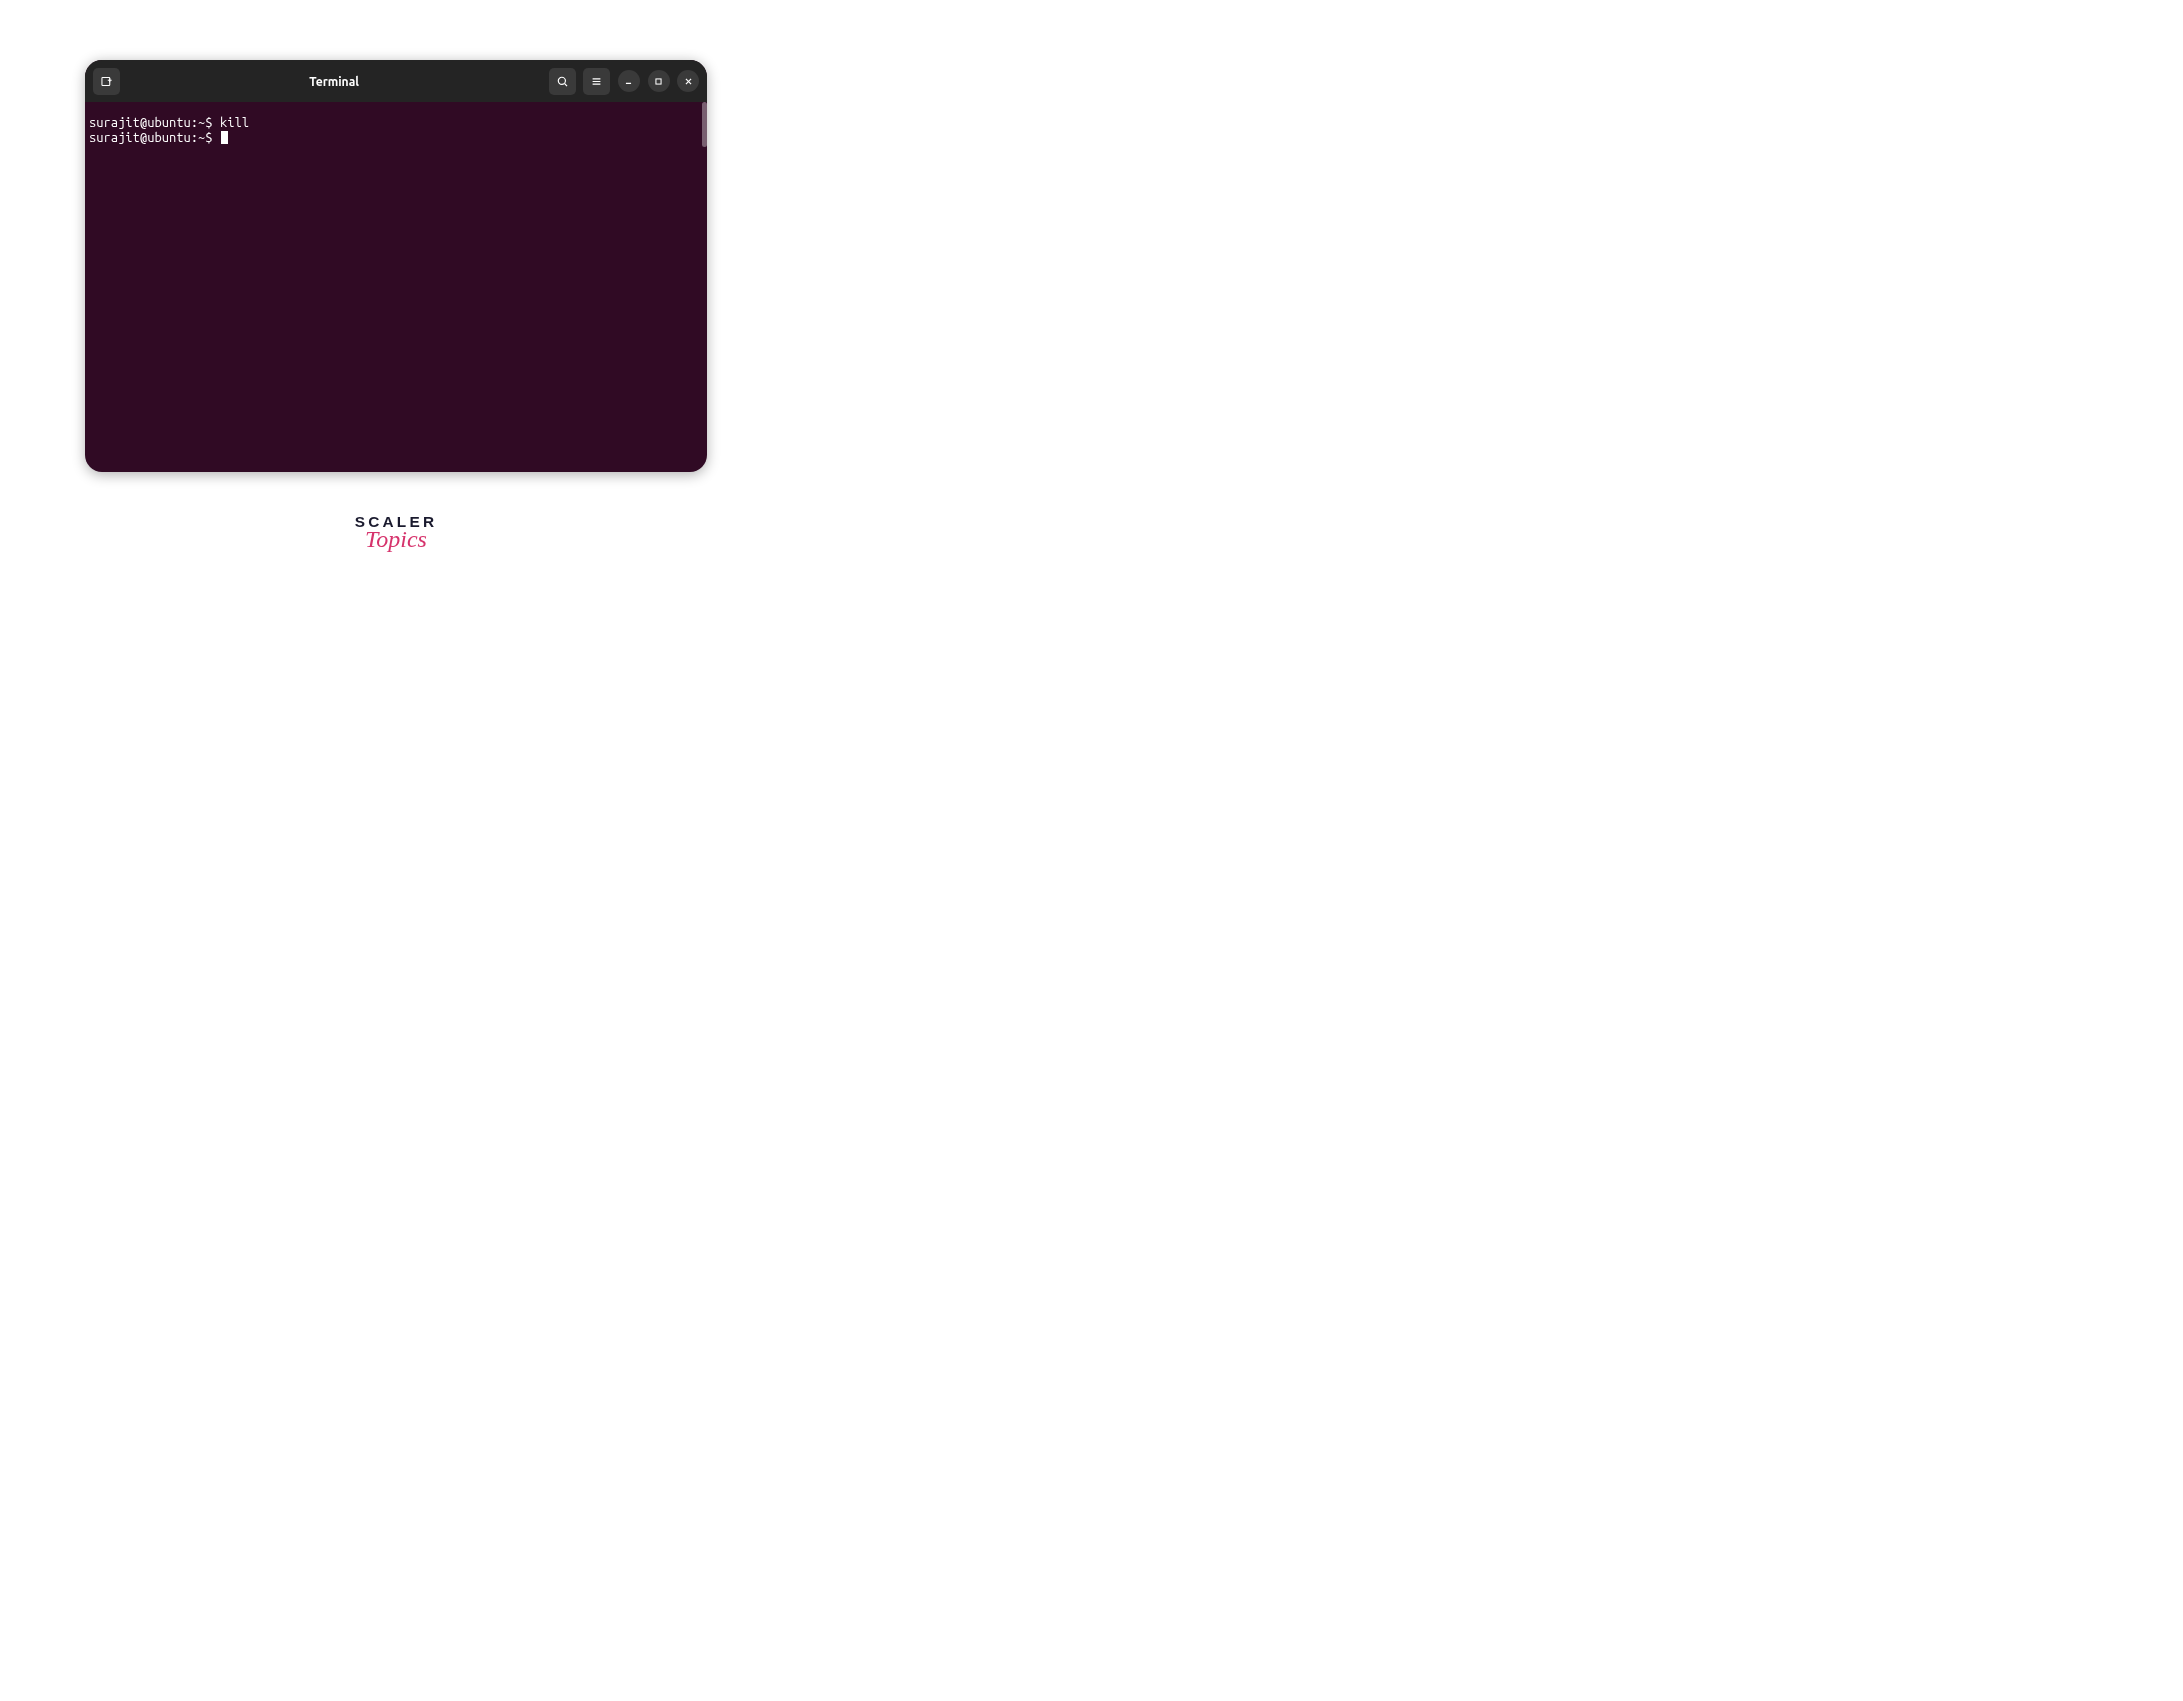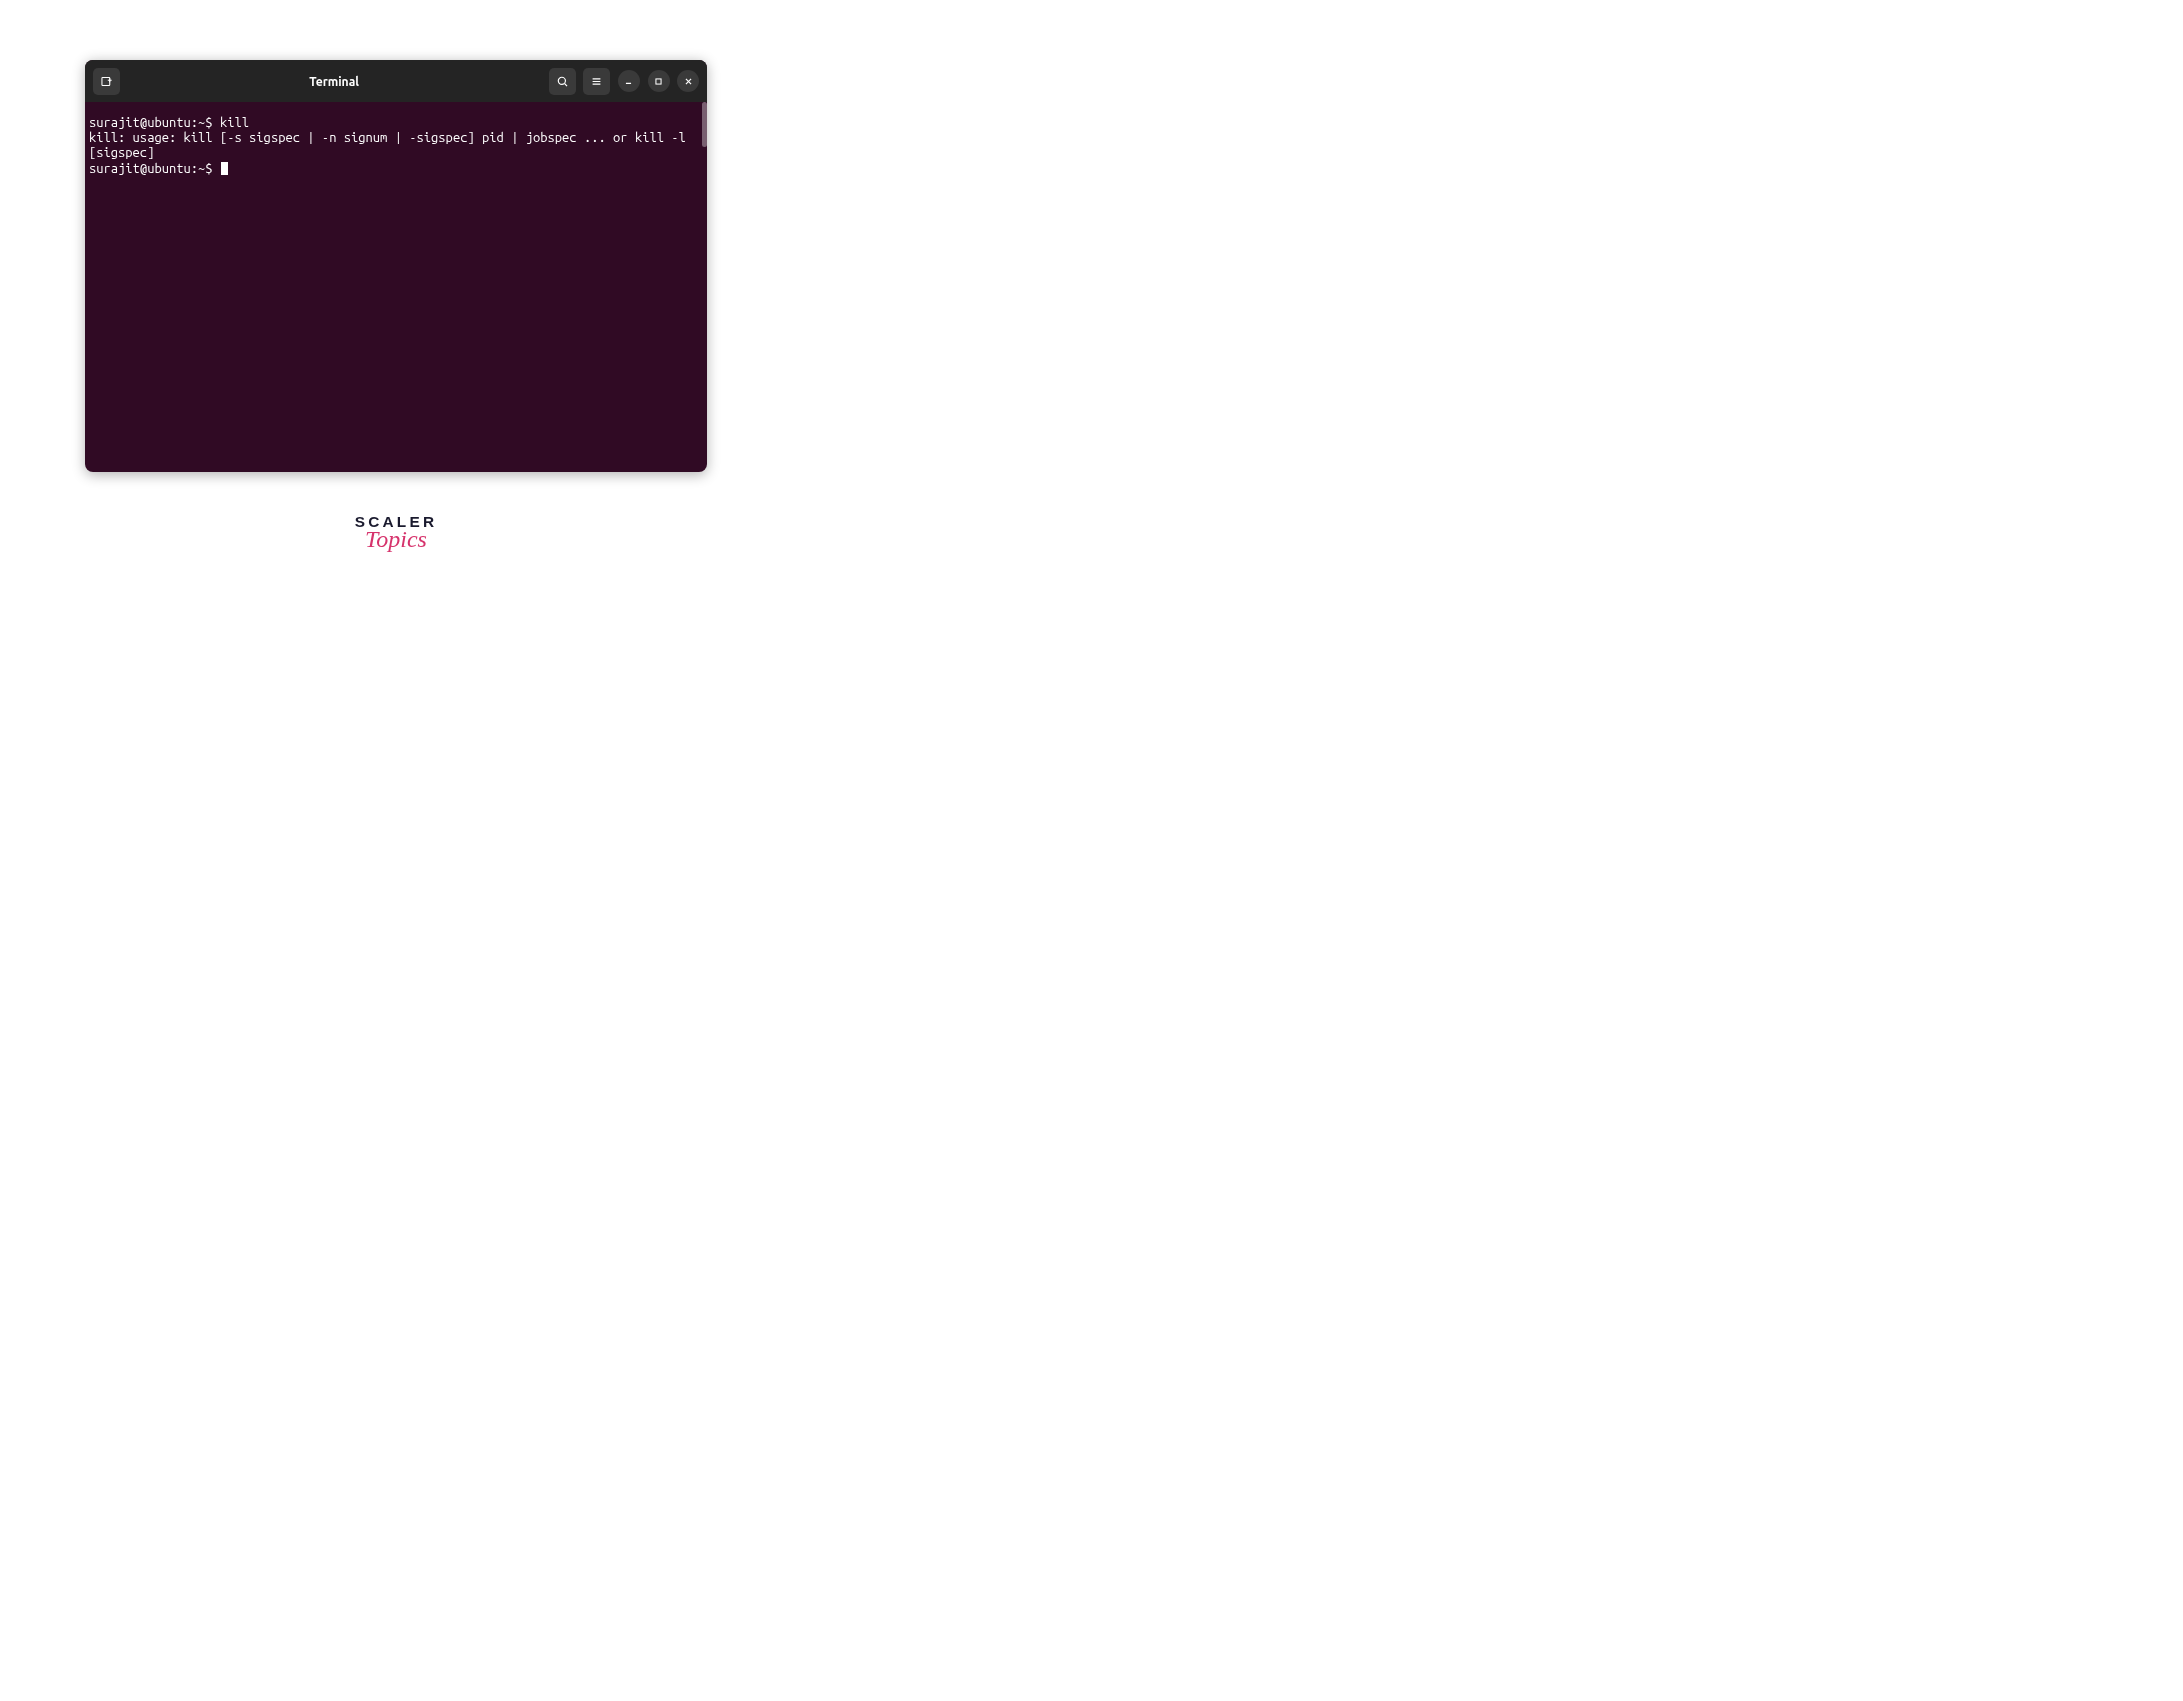--- a/index.html
+++ b/index.html
@@ -10,21 +10,21 @@
     font-family: "Ubuntu Mono", "DejaVu Sans Mono", Consolas, monospace;
     position: relative;
   }
   .terminal-window {
     position: absolute;
     left: 85px;
     top: 60px;
     width: 622px;
     height: 412px;
     background: #300a24;
-    border-radius: 8px;
+    border-radius: 17px;
     overflow: hidden;
     box-shadow: 0 2.6px 13px rgba(0,0,0,0.3);
   }
   .titlebar {
     height: 42px;
     background: #242424;
     display: flex;
     align-items: center;
     padding: 0 7.7px;
     gap: 5.1px;
@@ -167,21 +167,21 @@
       </div>
       <div class="win-btn">
         <svg width="9" height="9" viewBox="0 0 14 14" stroke="#ffffff" stroke-width="1.8">
           <line x1="3" y1="3" x2="11" y2="11"></line>
           <line x1="11" y1="3" x2="3" y2="11"></line>
         </svg>
       </div>
     </div>
   </div>
 
-  <div class="terminal-body"><span class="prompt-line"><span>surajit@ubuntu:~$ </span><span>kill</span></span><span class="prompt-line">kill: usage: kill [-s sigspec | -n signum | -sigspec] pid | jobspec ... or kill -l [sigspec]</span><span class="prompt-line"><span>surajit@ubuntu:~$ </span><span></span><span class="cursor"></span></span></div>
+  <div class="terminal-body"><span class="prompt-line"><span>surajit@ubuntu:~$ </span><span>kill</span></span><span class="prompt-line"><span>surajit@ubuntu:~$ </span><span></span><span class="cursor"></span></span></div>
 
   <div class="scrollbar"></div>
 </div>
 
 <div class="logo-wrap">
   <div class="logo">
     <div class="logo-scaler">SCALER</div>
     <div class="logo-topics">Topics</div>
   </div>
 </div>

